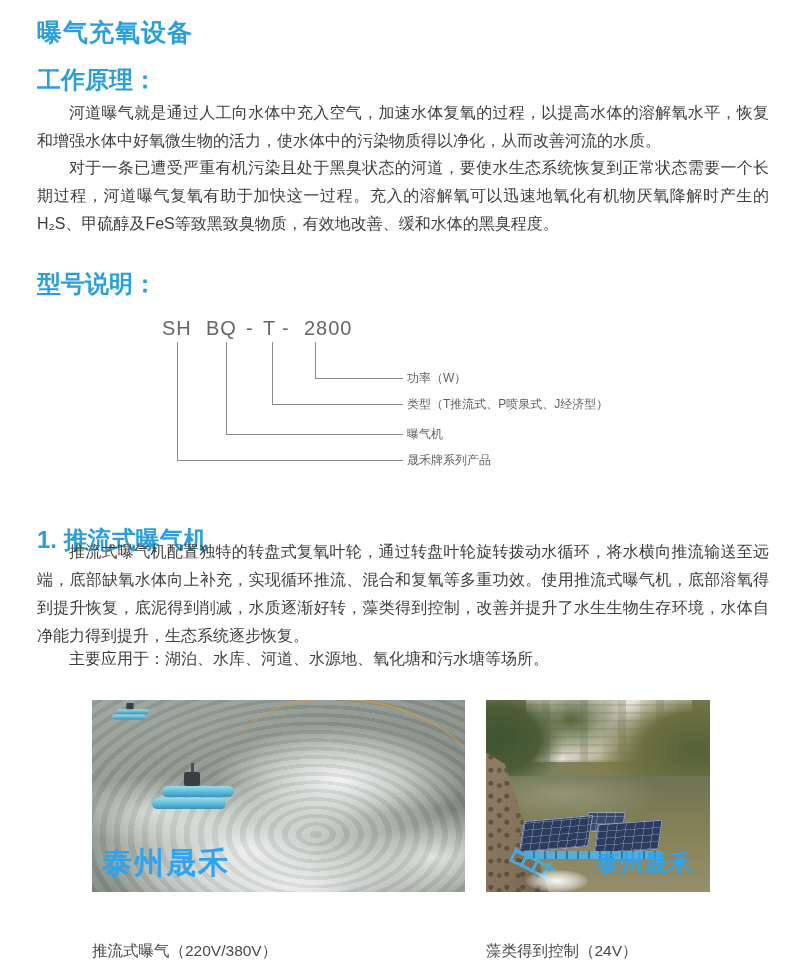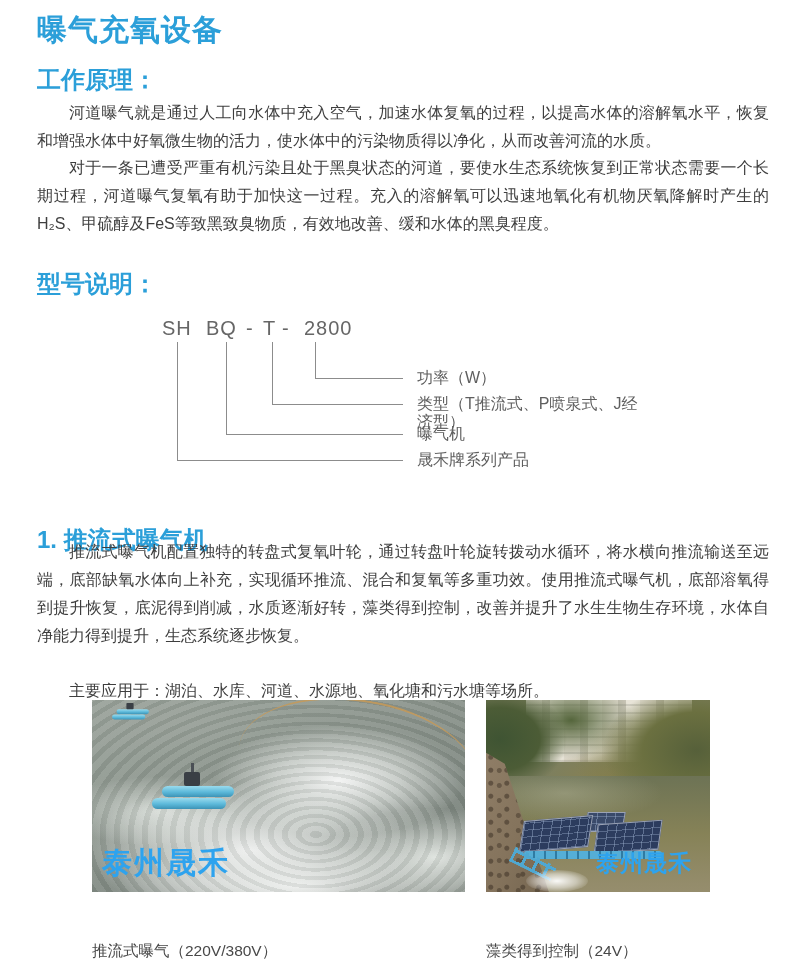--- a/index.html
+++ b/index.html
@@ -1,48 +1,48 @@
 <!DOCTYPE html>
 <html><head>
 <meta charset="utf-8">
 <style>
   html,body{margin:0;padding:0;background:#ffffff;}
   body{width:800px;height:970px;font-family:"Liberation Sans","DejaVu Sans",sans-serif;}
   .page{position:relative;width:800px;height:970px;background:#ffffff;overflow:hidden;}
 
   
-  .page-title{position:absolute;left:37px;top:10px;font-size:30px;font-weight:bold;color:#2b9fd9;letter-spacing:1px;}
+  .page-title{position:absolute;left:37px;top:16px;font-size:25px;font-weight:bold;color:#2b9fd9;letter-spacing:1px;}
   .h-blue{position:absolute;left:37px;font-size:24px;font-weight:bold;color:#2b9fd9;}
   .h-working{top:64px;}
   .h-model{top:268px;}
   .h-sect1{top:524px;}
 
   
   .para{position:absolute;left:37px;width:732px;font-size:16px;line-height:28px;color:#3e3e3e;text-align:justify;text-indent:2em;}
   .p-w1{top:99px;}
   .p-w2{top:154px;}
   .p-t1{top:538px;}
-  .p-t2{top:645px;margin-top:32px;}
+  .p-t2{top:645px;}
 
   
   .diagram{position:absolute;left:0;top:315px;width:644px;height:172px;}
   .code-seg{position:absolute;top:2px;font-size:20px;color:#666666;letter-spacing:1px;}
   .cs-sh{left:162px;} .cs-bq{left:206px;} .cs-d1{left:246px;} .cs-t{left:263px;} .cs-d2{left:282px;} .cs-pw{left:304px;}
   .dline{position:absolute;background:#8c8c8c;}
   .v{width:1px;top:27px;}
   .v-sh{left:177px;height:118px;}
   .v-bq{left:226px;height:92px;}
   .v-t{left:272px;height:62px;}
   .v-pw{left:315px;height:36px;}
   .h{height:1px;}
   .h-pw{left:315px;top:63px;width:88px;}
   .h-t{left:272px;top:89px;width:131px;}
   .h-bq{left:226px;top:119px;width:177px;}
   .h-sh{left:177px;top:145px;width:226px;}
-  .dlabel{position:absolute;left:407px;font-size:16px;line-height:18px;color:#5f5f5f;margin-left:10px;}
+  .dlabel{position:absolute;left:407px;font-size:12px;line-height:18px;color:#5f5f5f;}
   .l-pw{top:54px;} .l-t{top:80px;} .l-bq{top:110px;} .l-sh{top:136px;}
 
   
   .photo{position:absolute;top:700px;height:192px;overflow:hidden;}
   .photo-left{left:92px;width:373px;background:#838b83;}
   .photo-right{left:486px;width:224px;background:#7c7f5f;}
   .layer{position:absolute;inset:0;}
 
   
   .foam{background:

